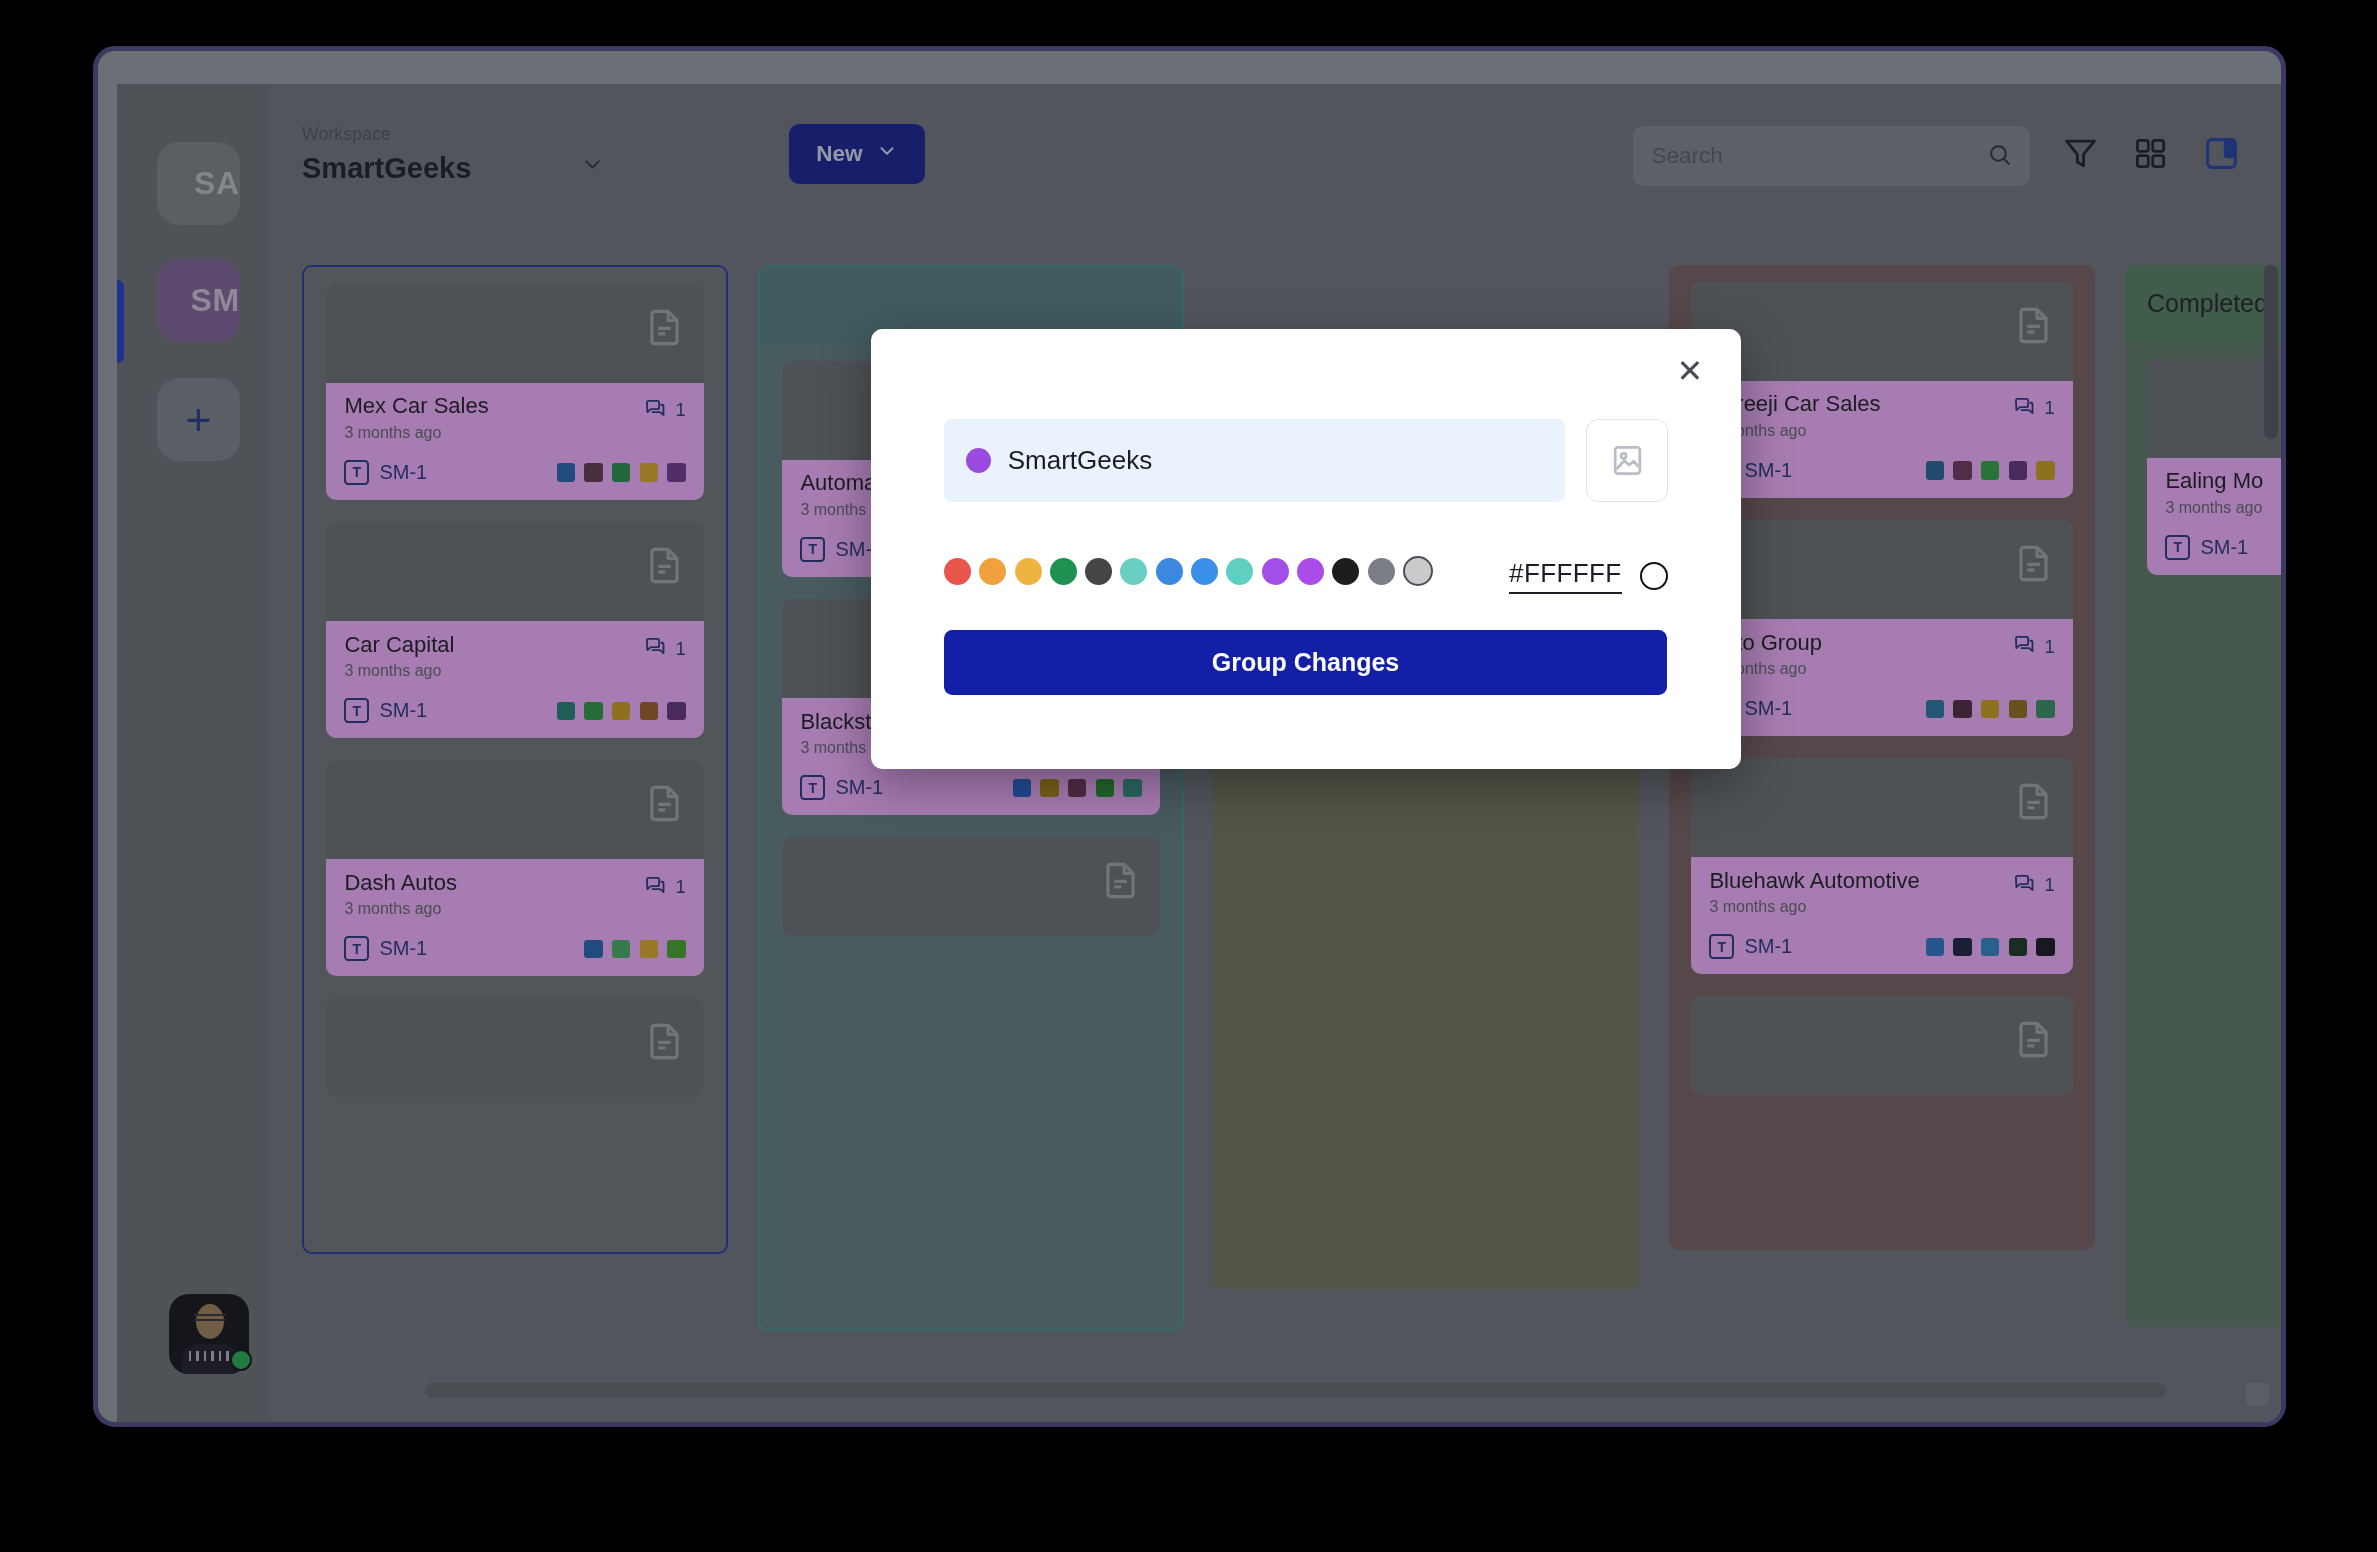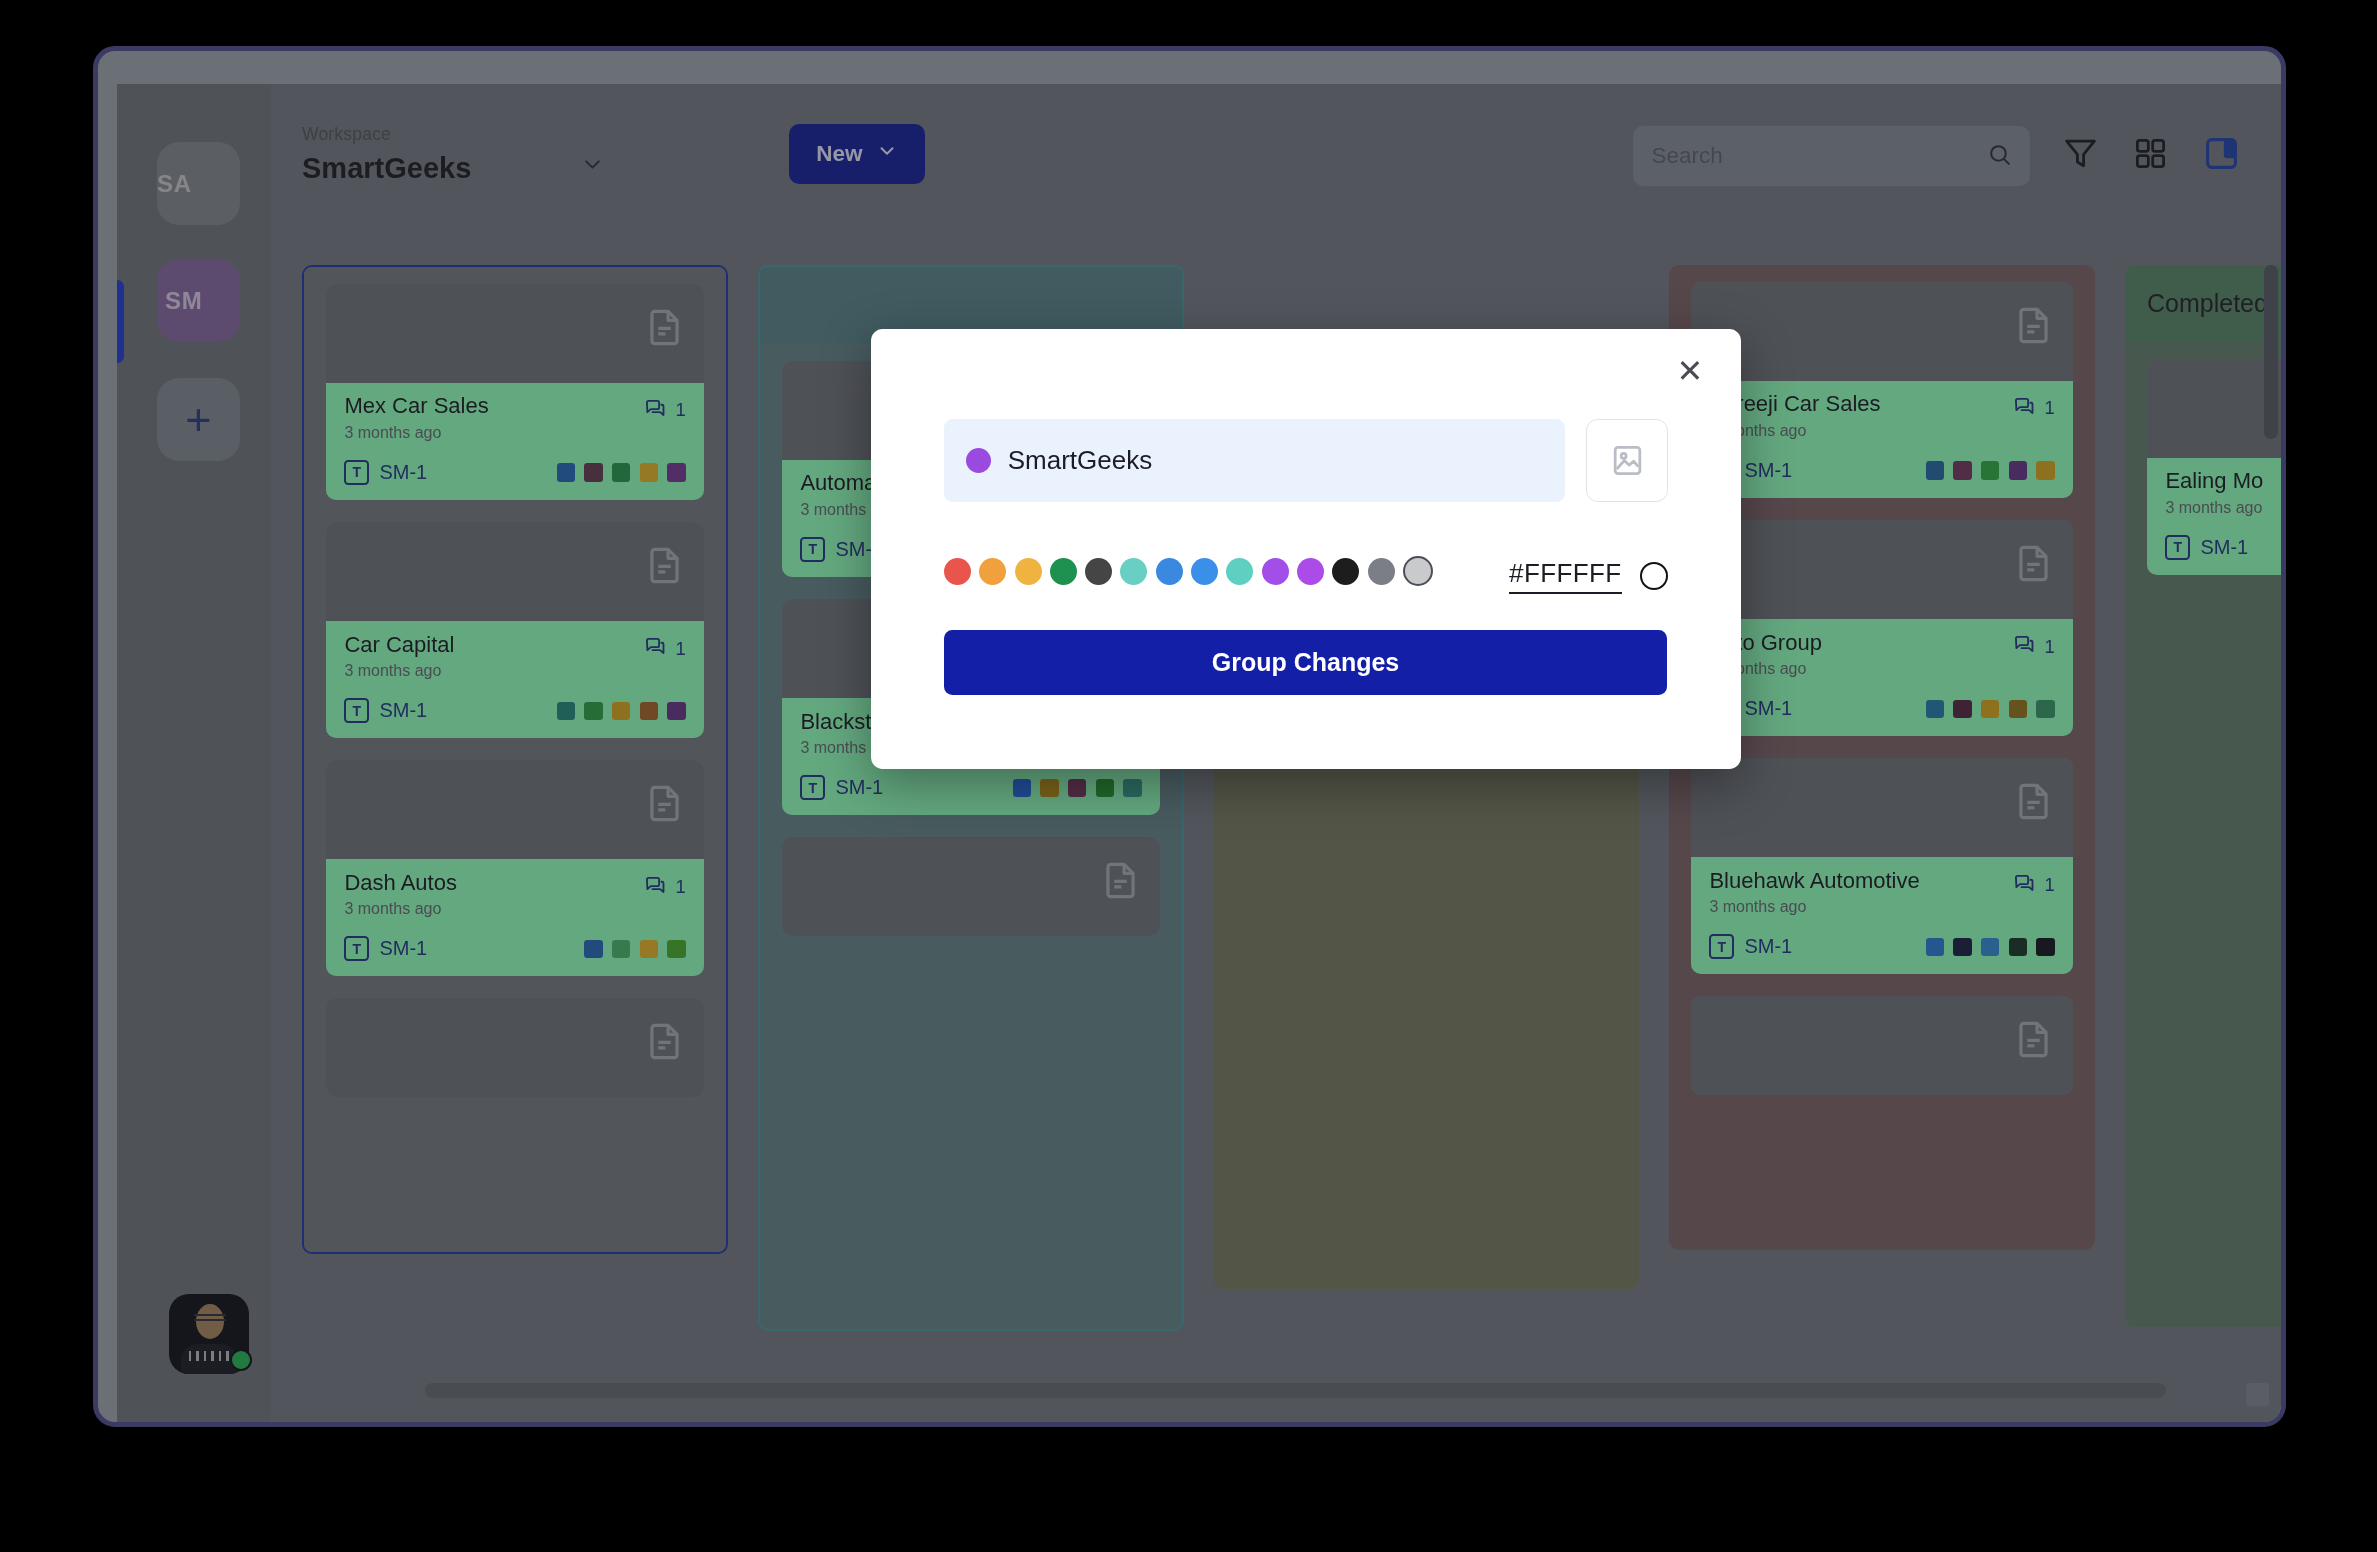--- a/index.html
+++ b/index.html
@@ -39,22 +39,22 @@
   .rail-active-bar {
     position: absolute; left: -6.7px; top: 196px;
     width: 13.4px; height: 83px;
     border-radius: 6.7px;
     background: #1c34c8;
   }
   .ws-avatar {
     position: absolute; left: 40px;
     width: 83px; height: 83px;
     border-radius: 22px;
-    display: flex; align-items: center; justify-content: flex-start;
-    font-size: 24px; font-weight: 700; letter-spacing: 0.8px;
+    display: flex; align-items: center; justify-content: flex-end;
+    font-size: 32px; font-weight: 700; letter-spacing: 0.8px;
     color: #b9bbbd;
     cursor: pointer;
   }
   #ws-avatar-sa { top: 58px; background: #797c7f; }
   #ws-avatar-sm { top: 175px; background: #7c5f93; color: #c9bdd4; padding-left: 8px; }
   #ws-add-btn {
     position: absolute; left: 40px; top: 294px;
     width: 83px; height: 83px; border-radius: 22px;
     background: #787d84;
     display: flex; align-items: center; justify-content: center;
@@ -224,21 +224,21 @@
   }
   .card-cover {
     height: 99px;
     background: #65686c;
     position: relative;
   }
   .card-cover .doc-icon {
     position: absolute; right: 18.4px; top: 22px;
   }
   .card-meta {
-    background: #86efac;
+    background: #f0abfc;
     padding: 11.7px 18.4px 15px 18.4px;
   }
   .card-row-1 {
     display: flex; align-items: flex-start; justify-content: space-between;
   }
   .card-title {
     font-size: 22px; color: #15151b; font-weight: 400; line-height: 1.1;
   }
   .card-time {
     font-size: 16px; color: #5d6166; margin-top: 5px;

